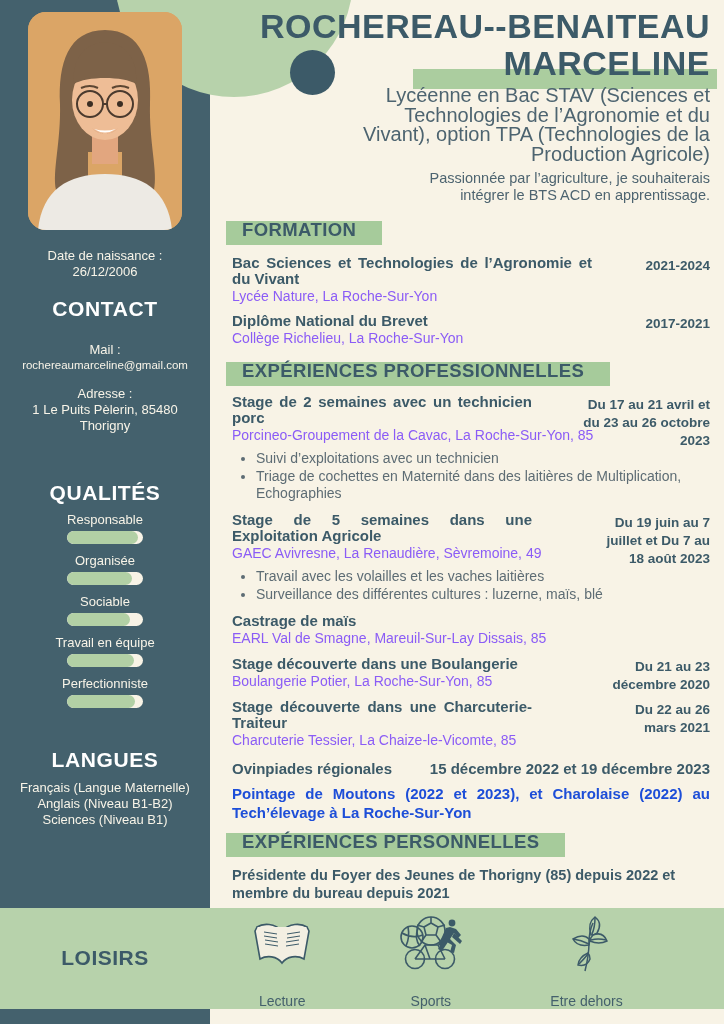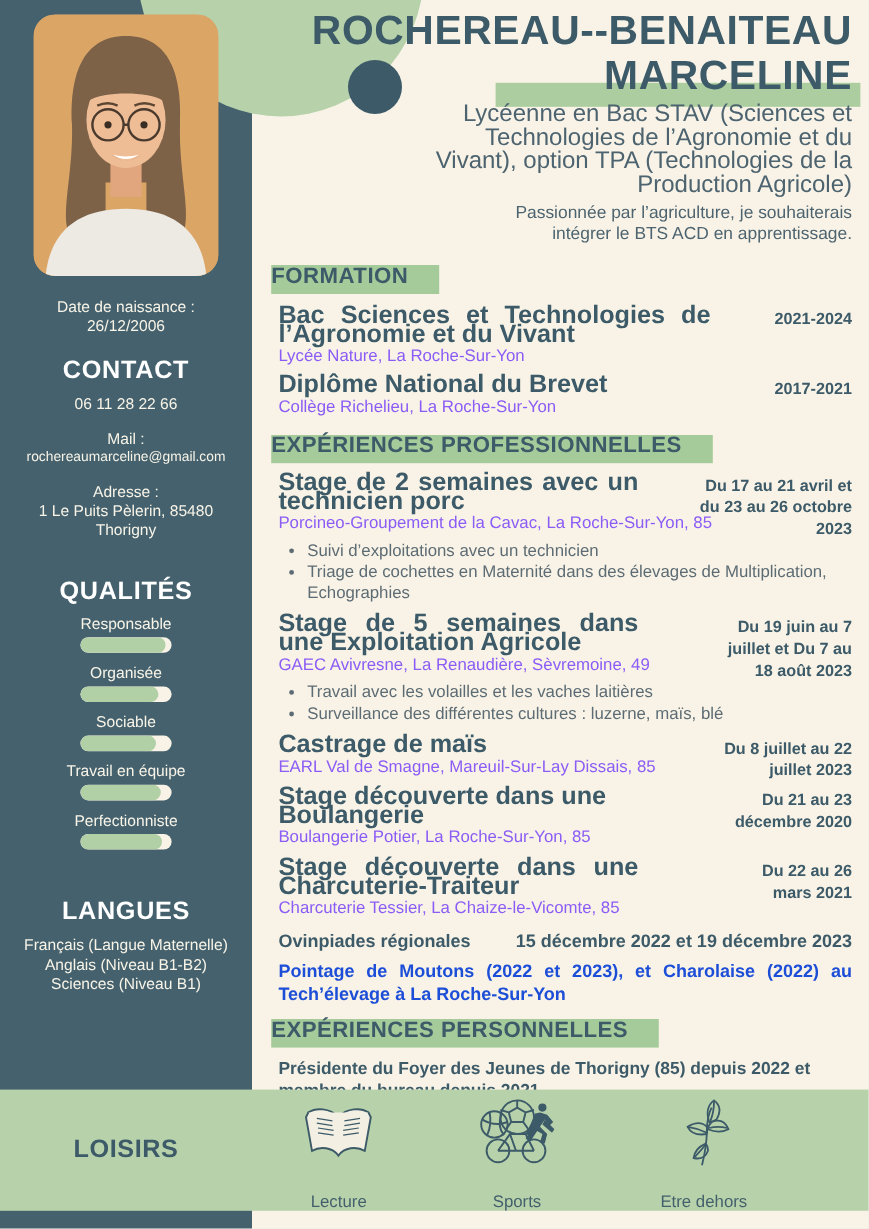--- a/index.html
+++ b/index.html
@@ -28,26 +28,26 @@
   .pill { width:76px; height:13px; margin:0 auto; background:#f8f3e6; border-radius:7px; overflow:hidden; }
   .pill .fill { height:100%; background:#b2d0a5; border-radius:7px; }
 
   
   .main { position:absolute; left:232px; top:8px; width:478px; z-index:6; color:#3c5a68; }
   .name { text-align:right; font-size:34px; font-weight:bold; letter-spacing:.5px; line-height:37px; color:#3c5a68; }
   .subtitle { margin-top:4px; text-align:right; font-size:20px; line-height:19.5px; color:#4d6470; white-space:pre-line; }
   .pitch { margin-top:6px; text-align:right; font-size:14.5px; line-height:16.5px; color:#4d6470; white-space:pre-line; }
 
   .sec-h { display:inline-block; margin-top:14px; margin-left:-6px; font-size:18.5px; font-weight:bold; letter-spacing:.4px; color:#3c5a68;
-           background:linear-gradient(to bottom, transparent 15%, #a6cb9b 15%); padding:2px 26px 4px 0; }
+           background:linear-gradient(to bottom, transparent 15%, #a6cb9b 15%); padding:2px 26px 4px 16px; }
 
   .entry { position:relative; }
   .edate { position:absolute; right:0; top:2px; width:172px; text-align:right; font-weight:bold;
            font-size:13.5px; line-height:18px; color:#3c5a68; white-space:pre-line; }
-  .etitle { width:300px; font-size:21px; font-weight:bold; line-height:16px; text-align:justify; color:#3c5a68; }
+  .etitle { width:300px; font-size:15px; font-weight:bold; line-height:16px; text-align:justify; color:#3c5a68; }
   .etitle.w340 { width:340px; text-align:left; }
   .etitle.w360 { width:360px; }
   .eplace { margin-top:2px; font-size:14px; line-height:15px; color:#8b5cf6; }
   .bullets { margin:7px 0 0 24px; }
   .bullets li { font-size:14px; line-height:17px; color:#5d6c74; margin-bottom:1px; }
 
   .row-between { display:flex; justify-content:space-between; align-items:baseline; font-weight:bold; font-size:15px; color:#3c5a68; }
   .bold-par { font-size:15px; font-weight:bold; line-height:19px; text-align:justify; color:#1d4ed8; }
   .perso-item { font-size:14.5px; font-weight:bold; line-height:18px; color:#3c5a68; margin-top:7px; }
 
@@ -93,21 +93,20 @@
 
   <div class="side-txt side-label" style="top:248px;">
     <div>Date de naissance :</div>
     <div>26/12/2006</div>
   </div>
 
   <div class="side-txt side-h" style="top:297px;">CONTACT</div>
 
   <div class="side-txt side-label" style="top:329px;">
     <div class="contact-block">
-      <div>06 11 28 22 66</div>
     </div>
     <div class="contact-block">
       <div>Mail :</div>
       <div class="email">rochereaumarceline@gmail.com</div>
     </div>
     <div class="contact-block">
       <div>Adresse :</div>
       <div style="white-space:pre-line">1 Le Puits Pèlerin, 85480
 Thorigny</div>
     </div>
@@ -181,39 +180,37 @@
     <div><span class="sec-h" style="margin-top:12px">EXPÉRIENCES PROFESSIONNELLES</span></div>
 
     <div class="entry" style="margin-top:8px">
       <div class="edate">Du 17 au 21 avril et
 du 23 au 26 octobre
 2023</div>
       <div class="etitle">Stage de 2 semaines avec un technicien porc</div>
       <div class="eplace">Porcineo-Groupement de la Cavac, La Roche-Sur-Yon, 85</div>
       <ul class="bullets">
         <li>Suivi d’exploitations avec un technicien</li>
-        <li>Triage de cochettes en Maternité dans des élevages de Multiplication, Echographies</li>
+        <li>Triage de cochettes en Maternité dans des laitières de Multiplication, Echographies</li>
       </ul>
     </div>
 
     <div class="entry" style="margin-top:10px">
       <div class="edate">Du 19 juin au 7
 juillet et Du 7 au
 18 août 2023</div>
       <div class="etitle">Stage de 5 semaines dans une Exploitation Agricole</div>
       <div class="eplace">GAEC Avivresne, La Renaudière, Sèvremoine, 49</div>
       <ul class="bullets">
         <li>Travail avec les volailles et les vaches laitières</li>
         <li>Surveillance des différentes cultures : luzerne, maïs, blé</li>
       </ul>
     </div>
 
     <div class="entry" style="margin-top:10px">
-      <div class="edate">Du 8 juillet au 22
-juillet 2023</div>
       <div class="etitle">Castrage de maïs</div>
       <div class="eplace">EARL Val de Smagne, Mareuil-Sur-Lay Dissais, 85</div>
     </div>
 
     <div class="entry" style="margin-top:10px">
       <div class="edate">Du 21 au 23
 décembre 2020</div>
       <div class="etitle w340">Stage découverte dans une Boulangerie</div>
       <div class="eplace">Boulangerie Potier, La Roche-Sur-Yon, 85</div>
     </div>

